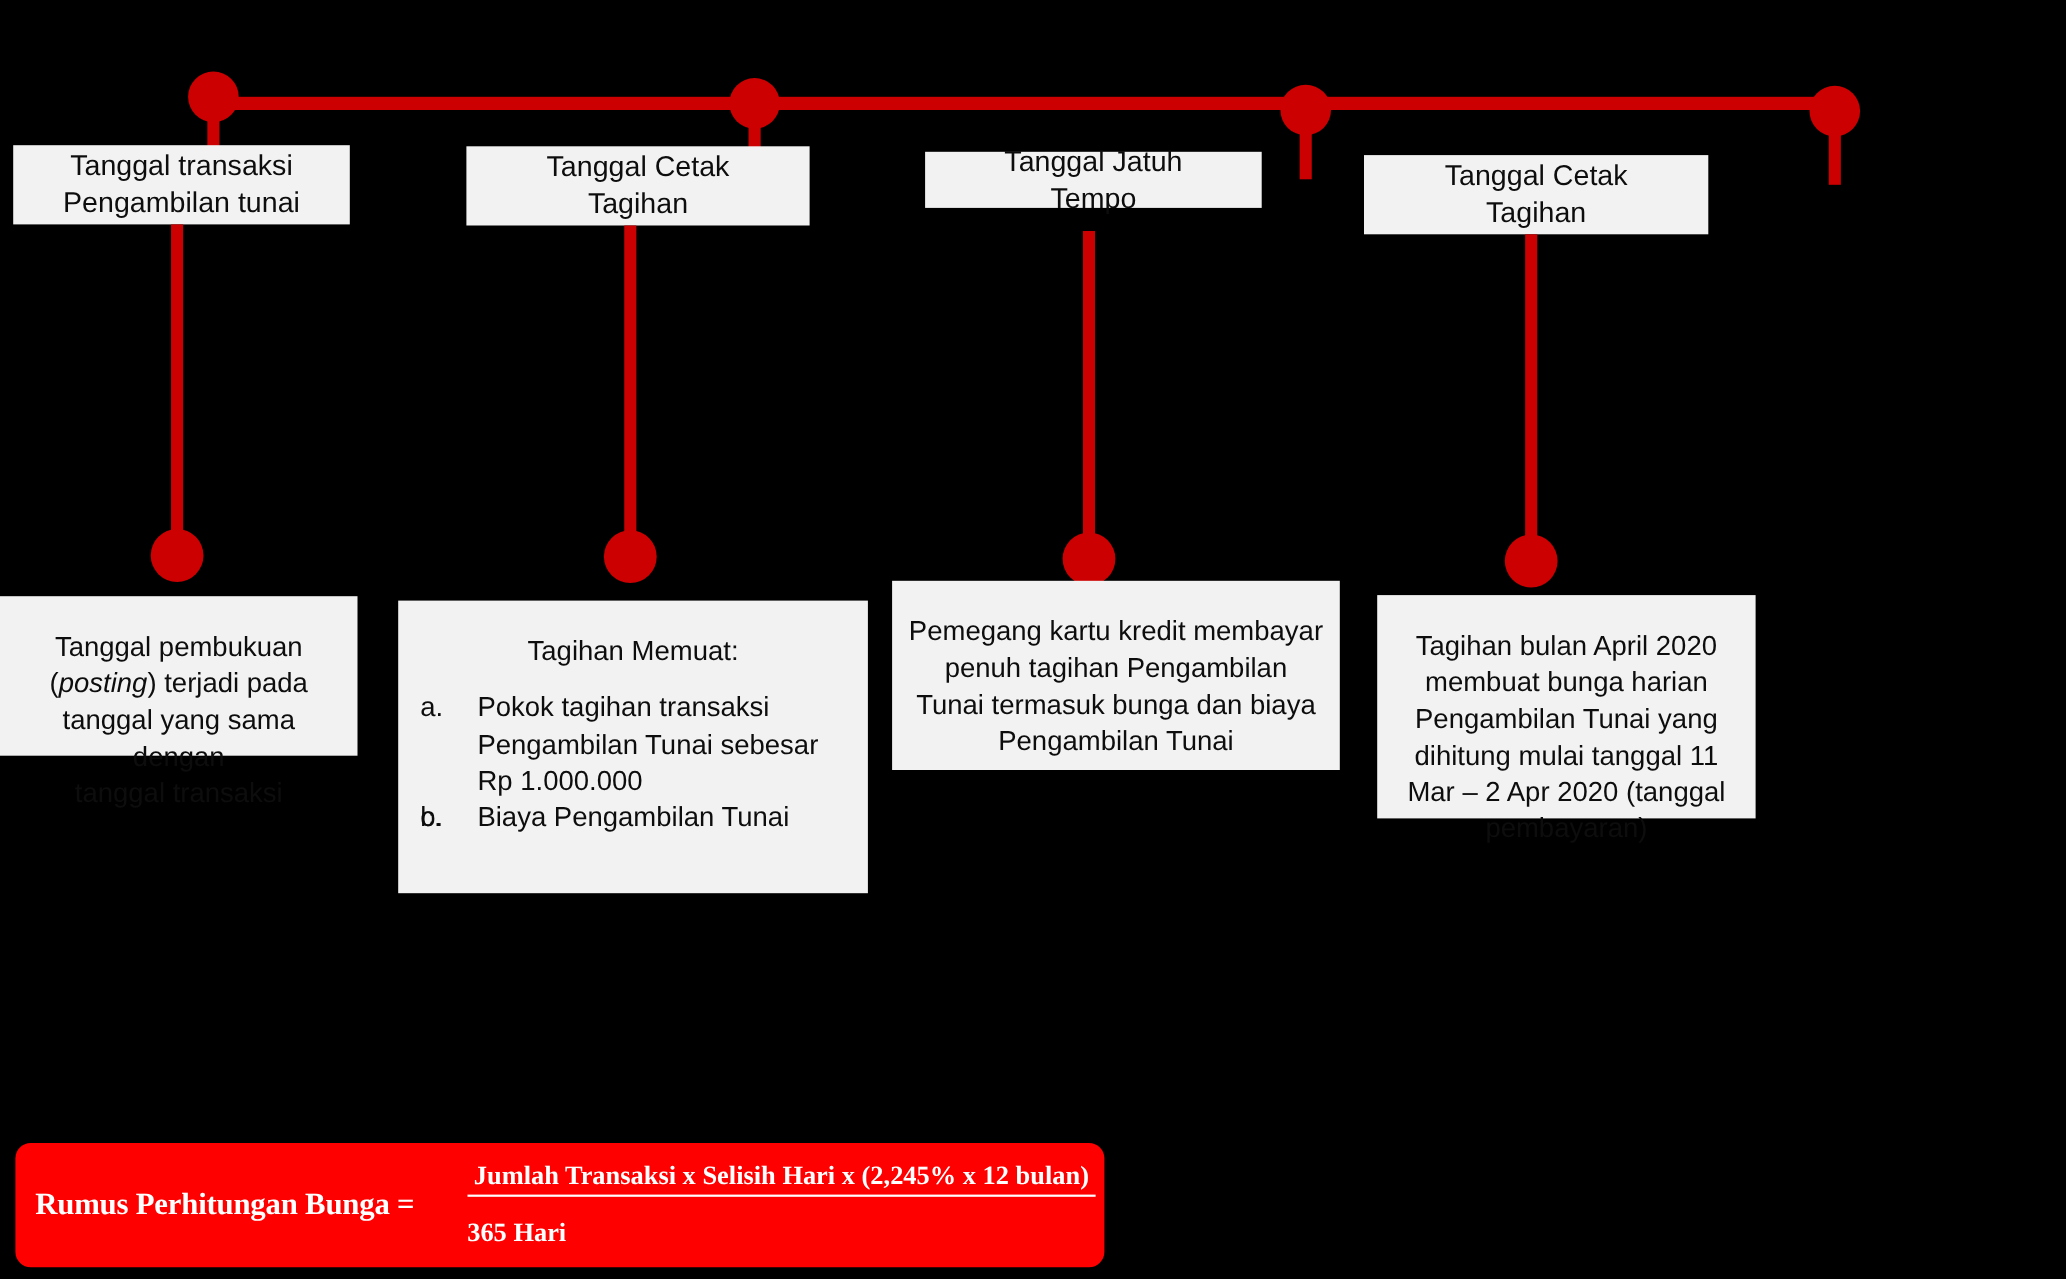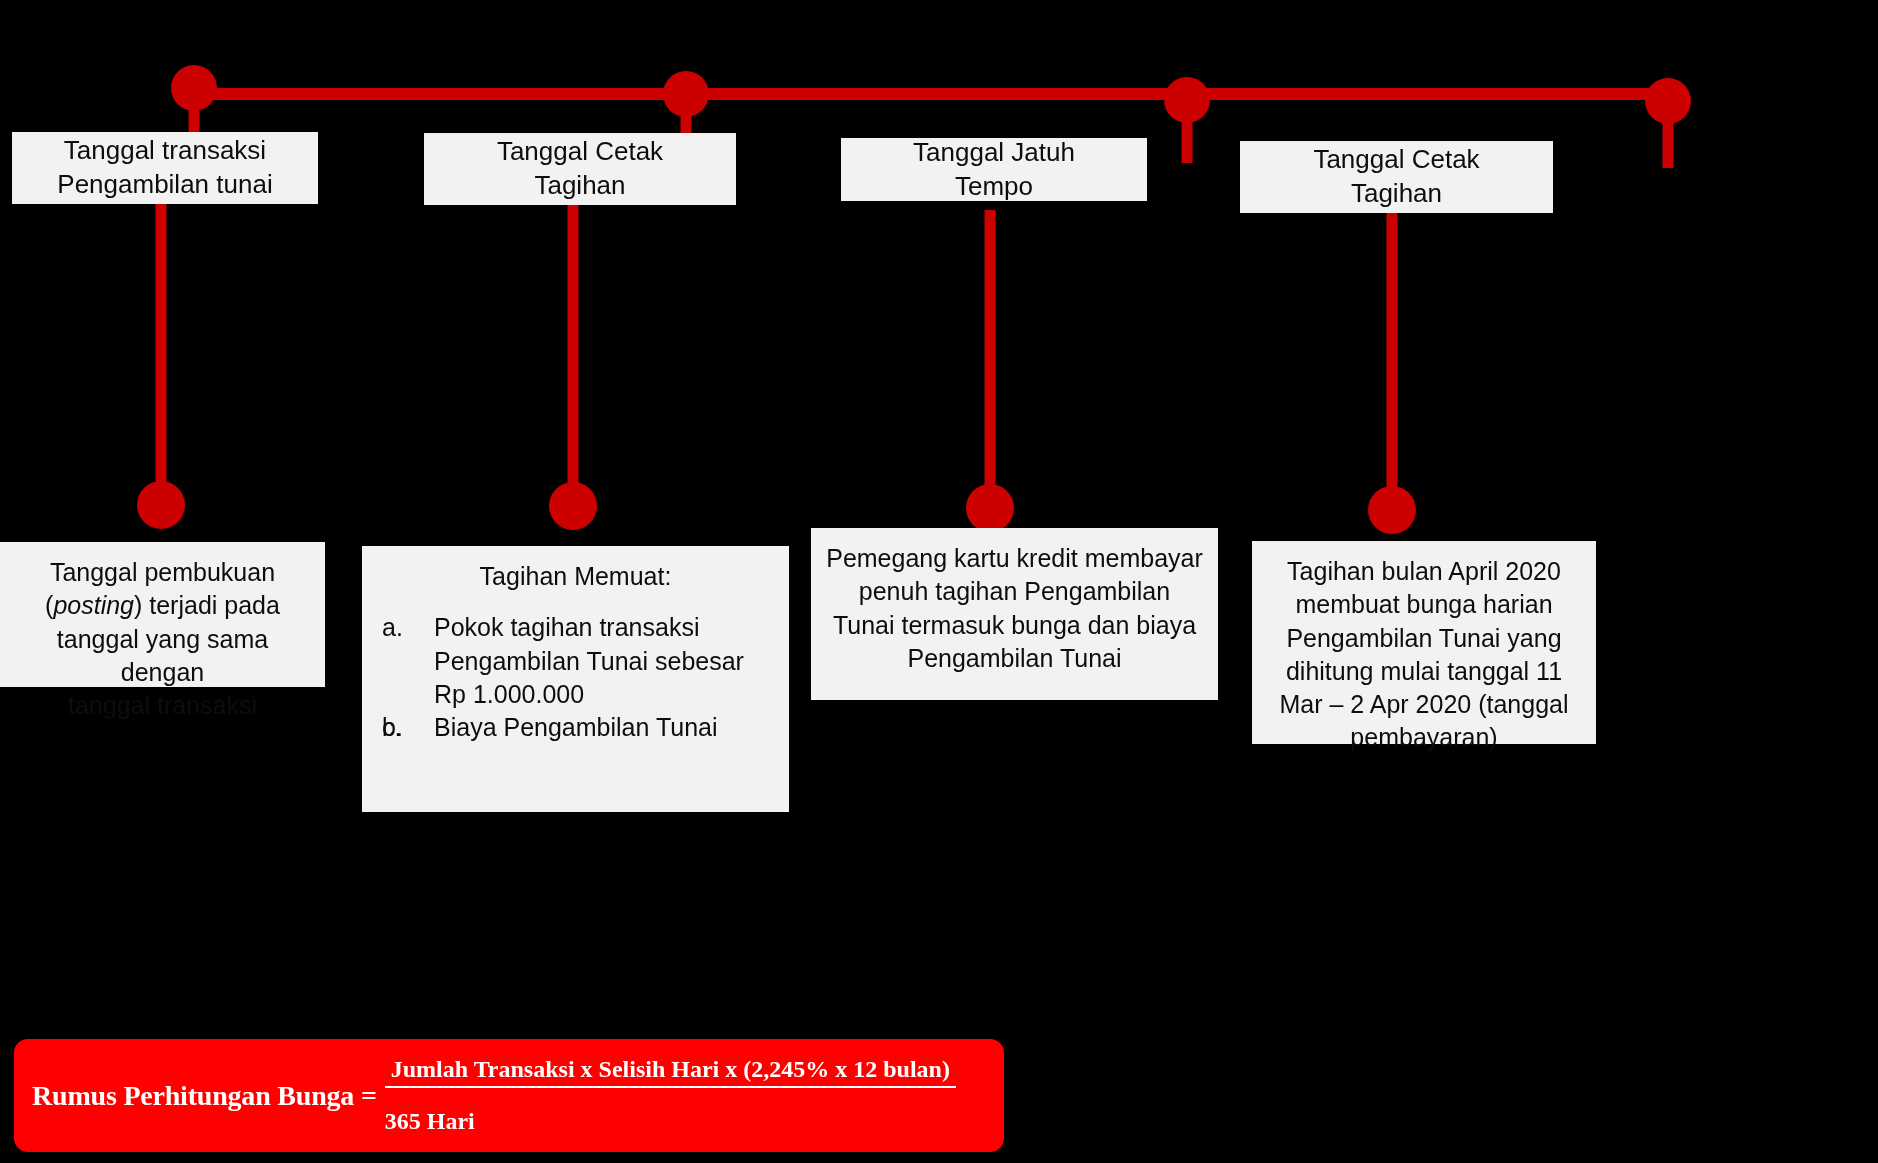--- a/index.html
+++ b/index.html
@@ -72,21 +72,21 @@
   }
 
   
   .detail-box {
     position: absolute;
     background: #F2F2F2;
     box-sizing: border-box;
     font-size: 25px;
     line-height: 1.33;
     color: #0d0d0d;
-    padding: 14px 14px;
+    padding: 30px 14px;
   }
   .detail-box .center {
     text-align: center;
   }
   .detail-box em {
     font-style: italic;
   }
 
   
   .list-title {
@@ -119,20 +119,21 @@
     background: #FF0000;
     border-radius: 14px;
     display: flex;
     align-items: center;
     justify-content: flex-start;
     padding-left: 18px;
     box-sizing: border-box;
     color: #ffffff;
     font-family: "Liberation Serif", serif;
     font-weight: bold;
+    gap: 40px;
   }
   #formula-label {
     font-size: 28px;
     white-space: nowrap;
     letter-spacing: -0.2px;
   }
   .fraction {
     display: inline-flex;
     flex-direction: column;
     margin-left: 8px;
@@ -176,21 +177,21 @@
   </div>
 </div>
 
 <div class="top-box" style="left:424px; top:133px; width:312px; height:72px;">
   <div>
     <span>Tanggal Cetak</span><br>
     <span>Tagihan</span>
   </div>
 </div>
 
-<div class="top-box" style="left:841px; top:138px; width:306px; height:63px;">
+<div class="top-box" style="left:841px; top:138px; width:306px; height:51px;">
   <div>
     <span>Tanggal Jatuh</span><br>
     <span>Tempo</span>
   </div>
 </div>
 
 <div class="top-box" style="left:1240px; top:141px; width:313px; height:72px;">
   <div>
     <span>Tanggal Cetak</span><br>
     <span>Tagihan</span>

